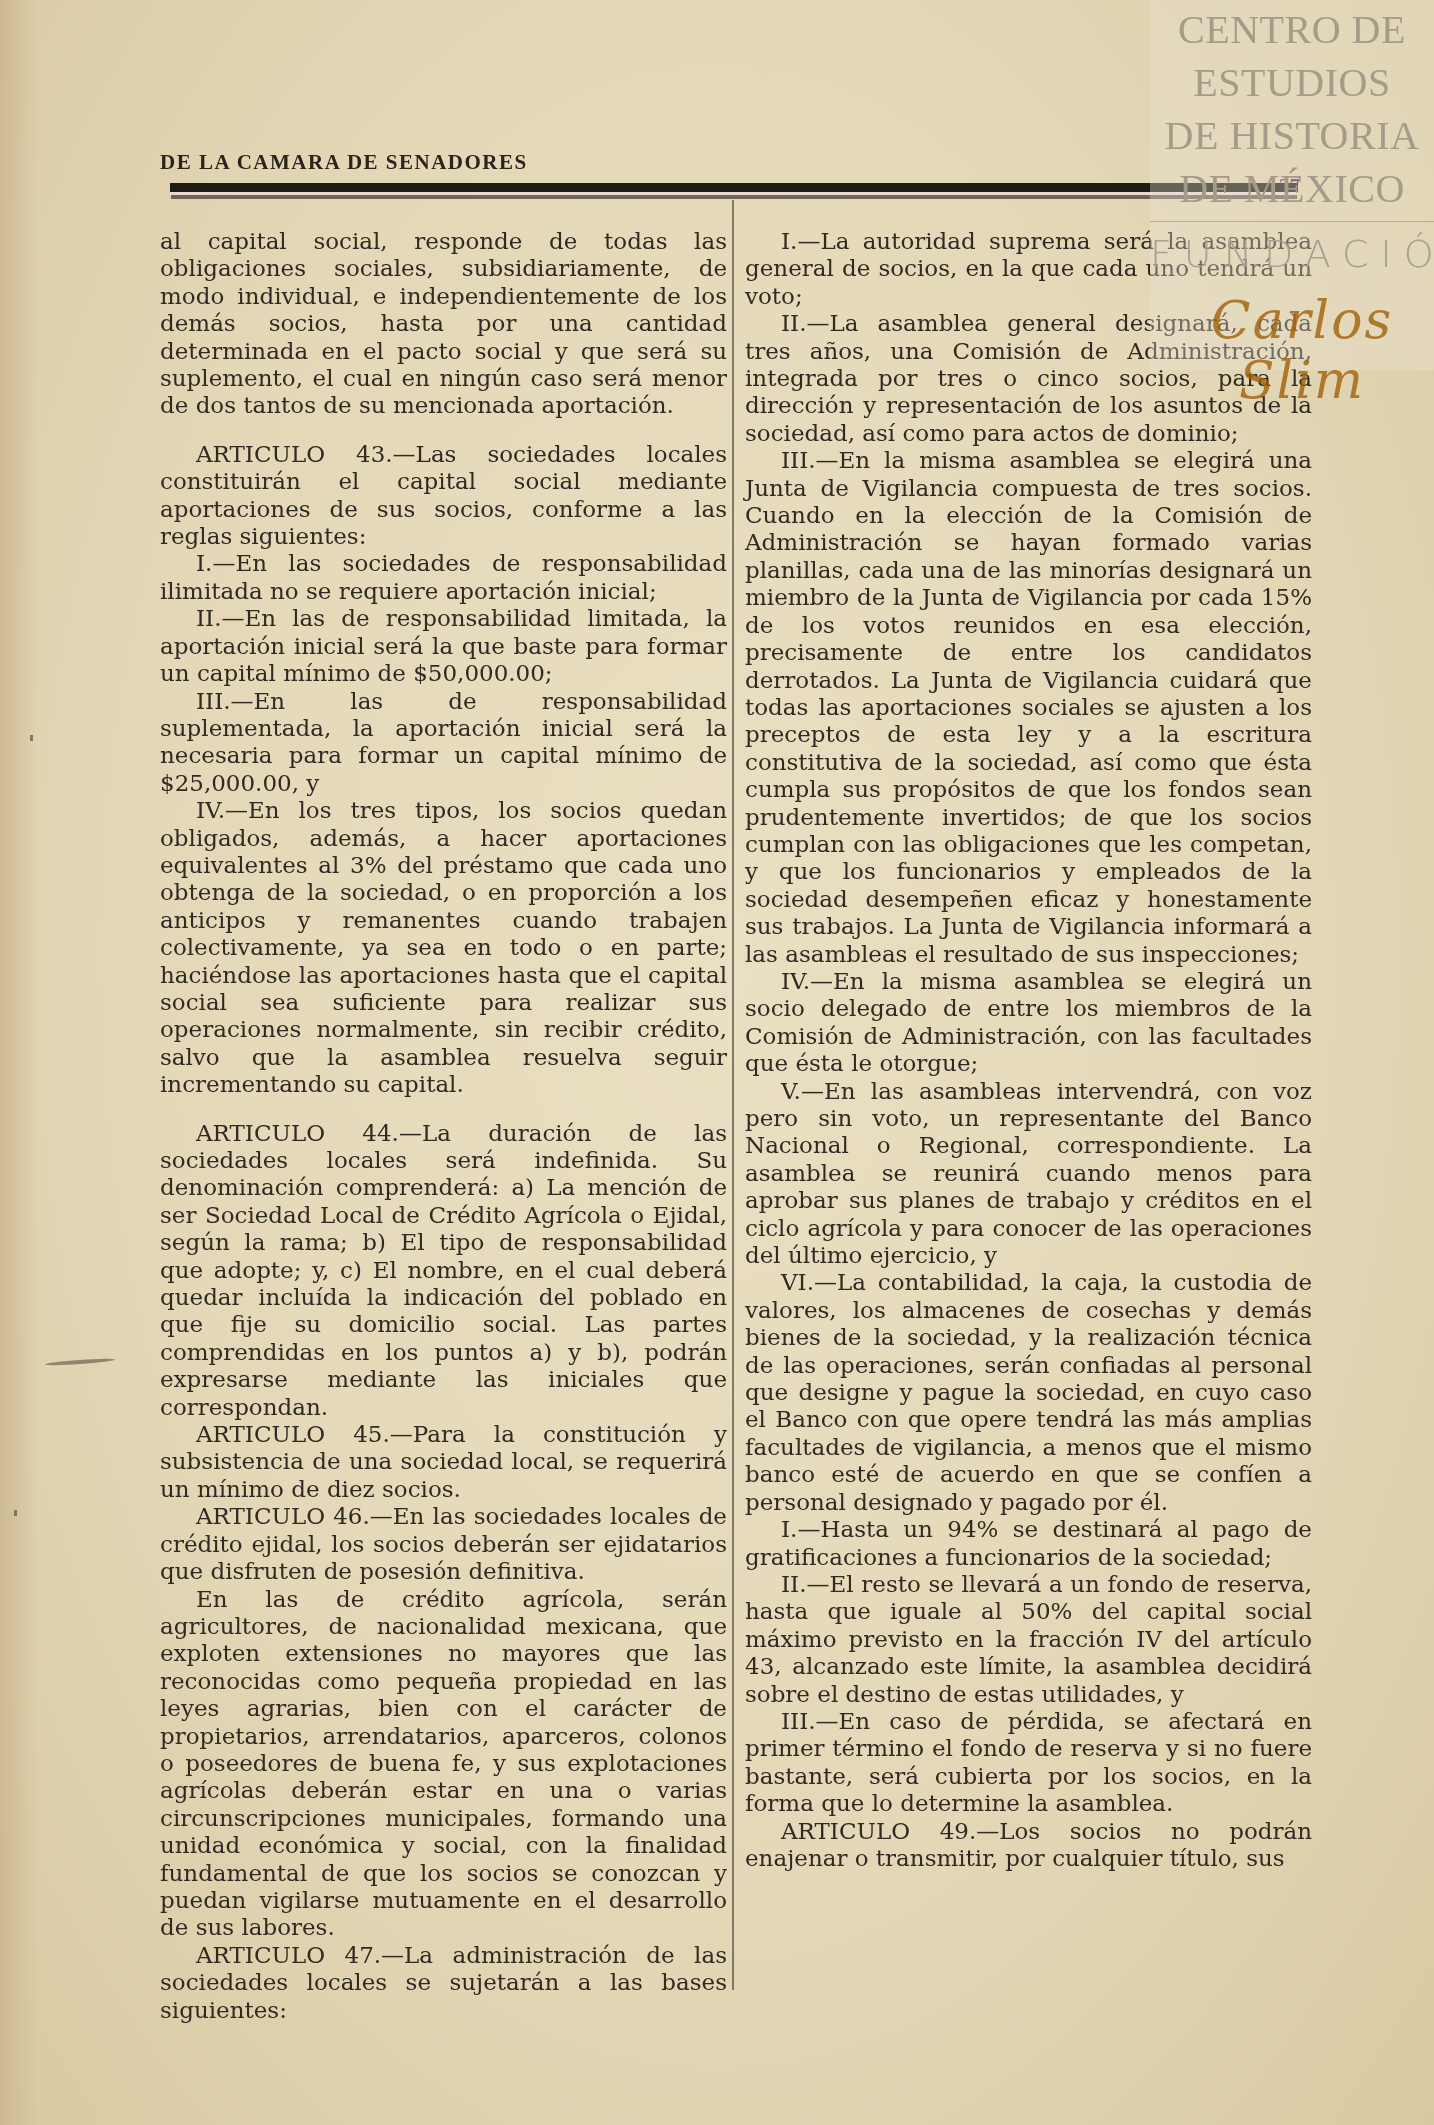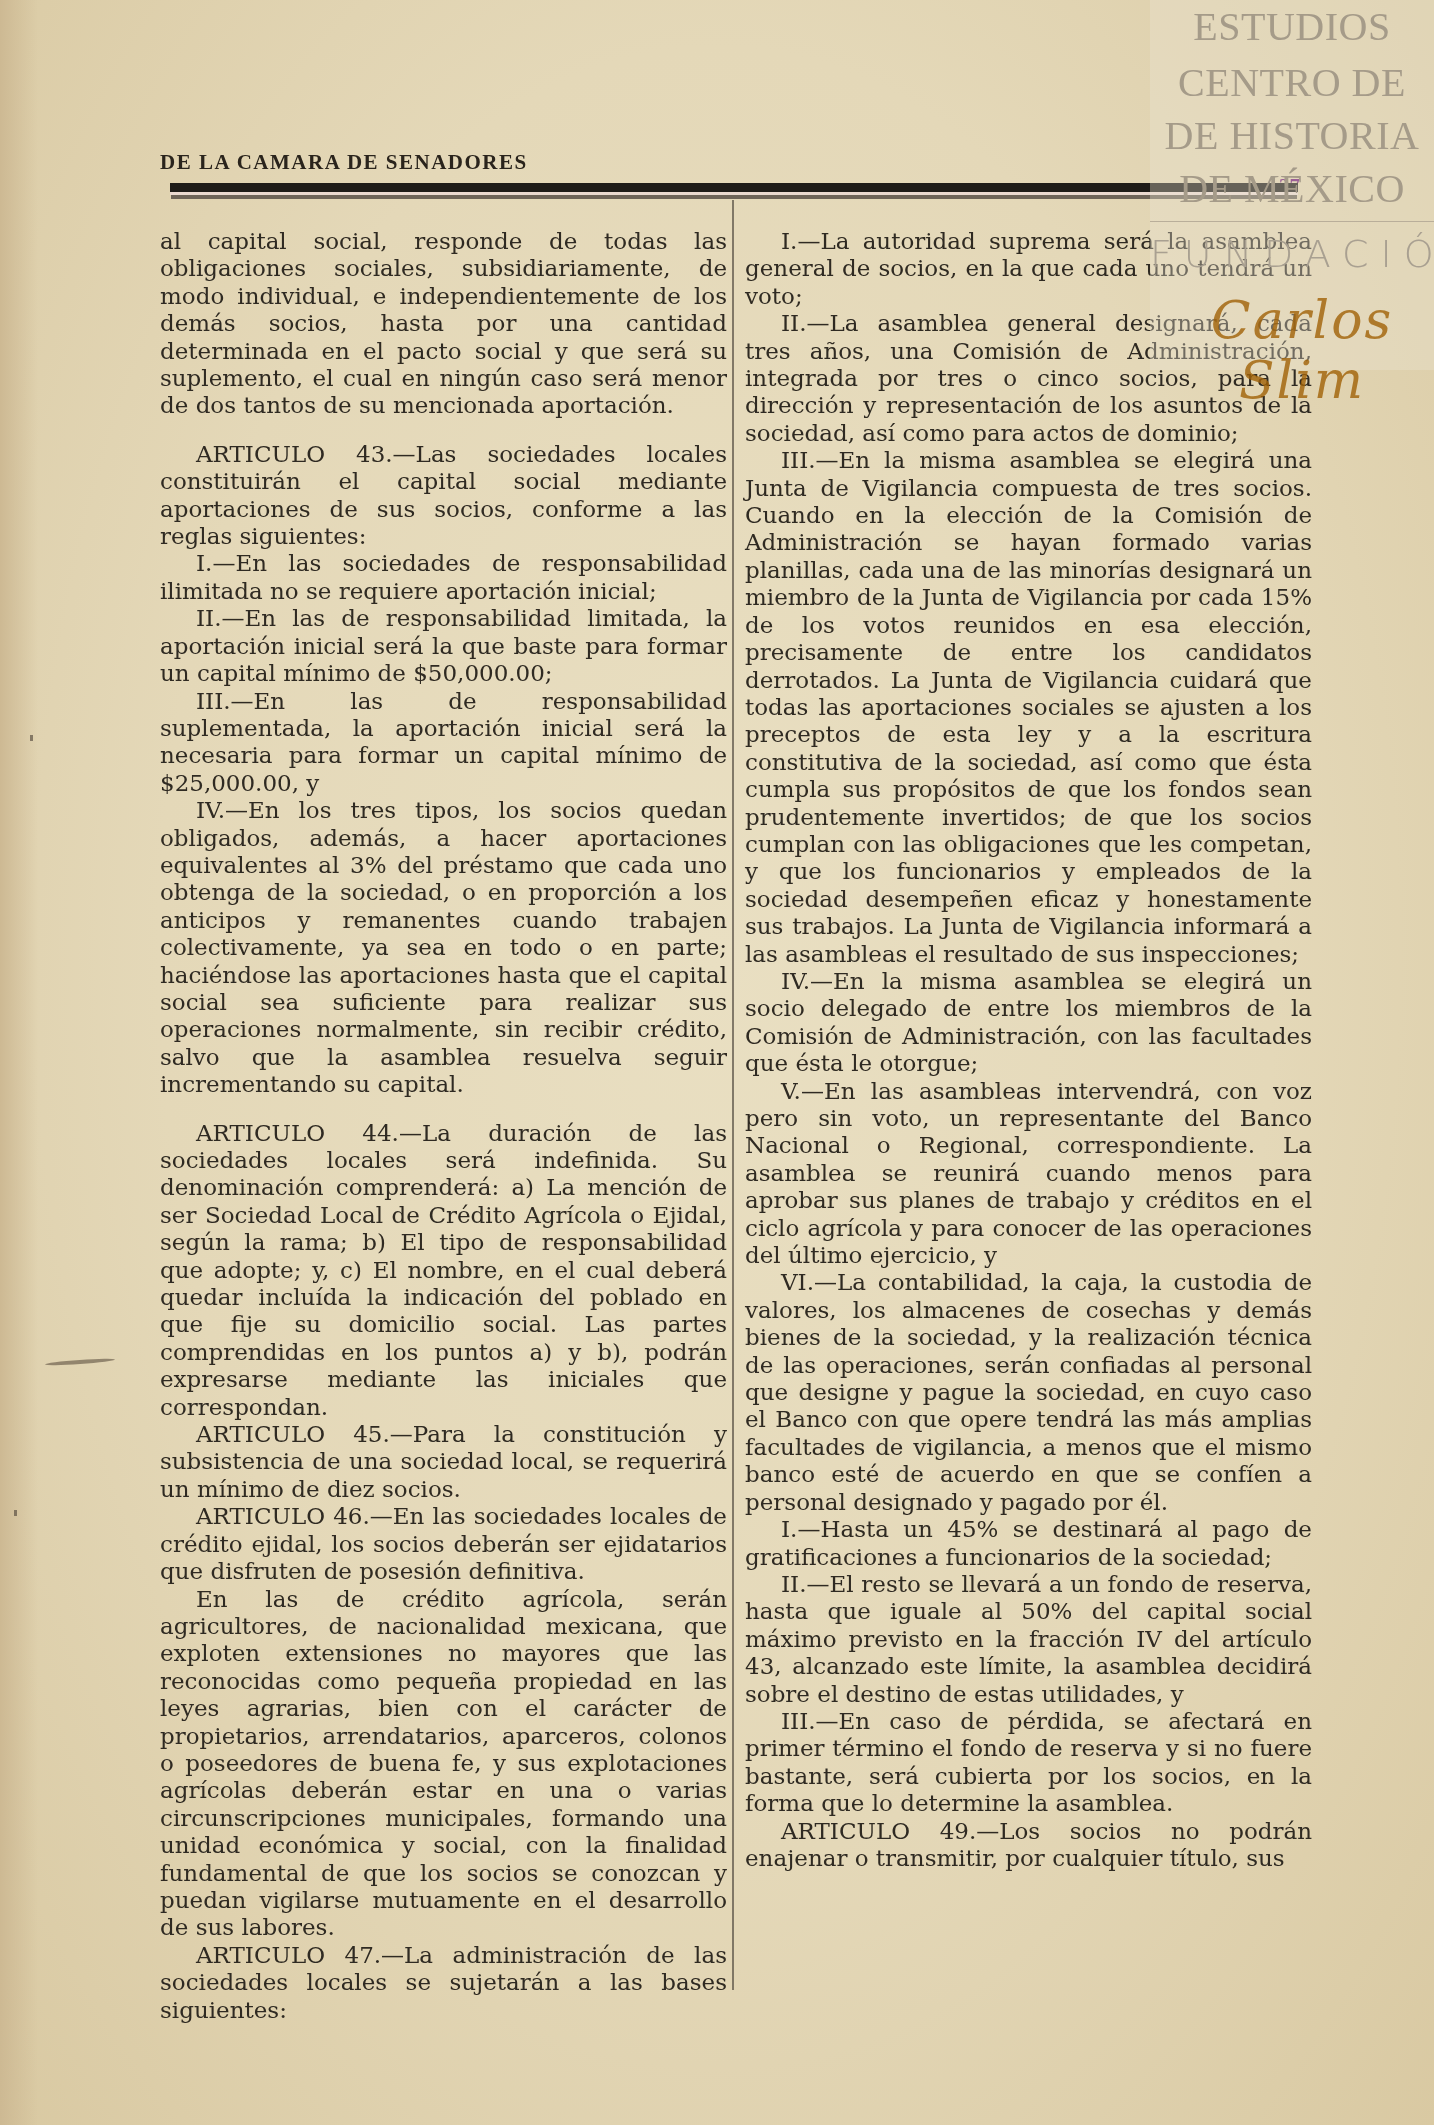--- a/index.html
+++ b/index.html
@@ -97,27 +97,27 @@
   <p class="gap">ARTICULO 47.—La administración de las sociedades locales se sujetarán a las bases siguientes:</p>
 </div>
 
 <div class="column col-right">
   <p>I.—La autoridad suprema será la asamblea general de socios, en la que cada uno tendrá un voto;</p>
   <p>II.—La asamblea general designará, cada tres años, una Comisión de Administración, integrada por tres o cinco socios, para la dirección y representación de los asuntos de la sociedad, así como para actos de dominio;</p>
   <p>III.—En la misma asamblea se elegirá una Junta de Vigilancia compuesta de tres socios. Cuando en la elección de la Comisión de Administración se hayan formado varias planillas, cada una de las minorías designará un miembro de la Junta de Vigilancia por cada 15% de los votos reunidos en esa elección, precisamente de entre los candidatos derrotados. La Junta de Vigilancia cuidará que todas las aportaciones sociales se ajusten a los preceptos de esta ley y a la escritura constitutiva de la sociedad, así como que ésta cumpla sus propósitos de que los fondos sean prudentemente invertidos; de que los socios cumplan con las obligaciones que les competan, y que los funcionarios y empleados de la sociedad desempeñen eficaz y honestamente sus trabajos. La Junta de Vigilancia informará a las asambleas el resultado de sus inspecciones;</p>
   <p>IV.—En la misma asamblea se elegirá un socio delegado de entre los miembros de la Comisión de Administración, con las facultades que ésta le otorgue;</p>
   <p>V.—En las asambleas intervendrá, con voz pero sin voto, un representante del Banco Nacional o Regional, correspondiente. La asamblea se reunirá cuando menos para aprobar sus planes de trabajo y créditos en el ciclo agrícola y para conocer de las operaciones del último ejercicio, y</p>
   <p>VI.—La contabilidad, la caja, la custodia de valores, los almacenes de cosechas y demás bienes de la sociedad, y la realización técnica de las operaciones, serán confiadas al personal que designe y pague la sociedad, en cuyo caso el Banco con que opere tendrá las más amplias facultades de vigilancia, a menos que el mismo banco esté de acuerdo en que se confíen a personal designado y pagado por él.</p>
-  <p>I.—Hasta un 45% se destinará al pago de gratificaciones a funcionarios de la sociedad;</p>
+  <p>I.—Hasta un 94% se destinará al pago de gratificaciones a funcionarios de la sociedad;</p>
   <p>II.—El resto se llevará a un fondo de reserva, hasta que iguale al 50% del capital social máximo previsto en la fracción IV del artículo 43, alcanzado este límite, la asamblea decidirá sobre el destino de estas utilidades, y</p>
   <p>III.—En caso de pérdida, se afectará en primer término el fondo de reserva y si no fuere bastante, será cubierta por los socios, en la forma que lo determine la asamblea.</p>
   <p class="gap">ARTICULO 49.—Los socios no podrán enajenar o transmitir, por cualquier título, sus</p>
 </div>
 
 <div class="watermark">
+  <div class="wm-line" style="margin-top:3px">CENTRO DE</div>
   <div class="wm-line">ESTUDIOS</div>
-  <div class="wm-line" style="margin-top:3px">CENTRO DE</div>
   <div class="wm-line">DE HISTORIA</div>
   <div class="wm-line">DE MÉXICO</div>
   <div class="wm-rule"></div>
   <div class="wm-fund">FUNDACIÓN</div>
   <div class="wm-sign">Carlos Slim</div>
 </div>
 
 </body></html>

